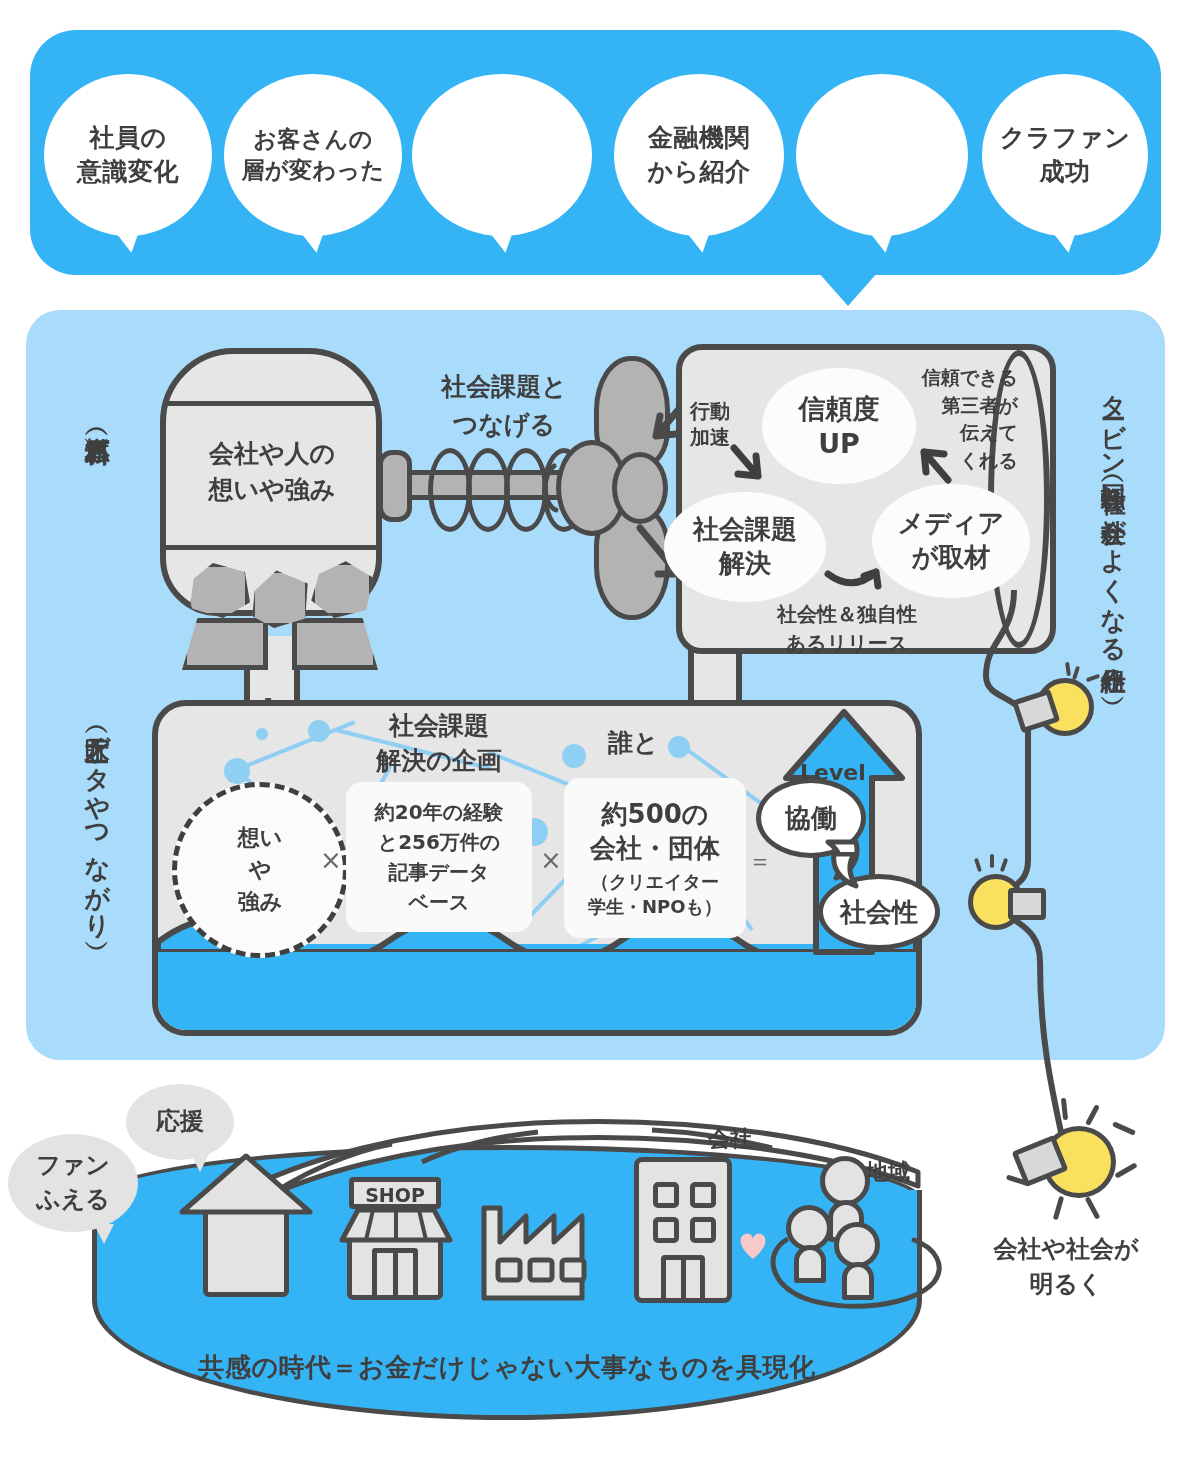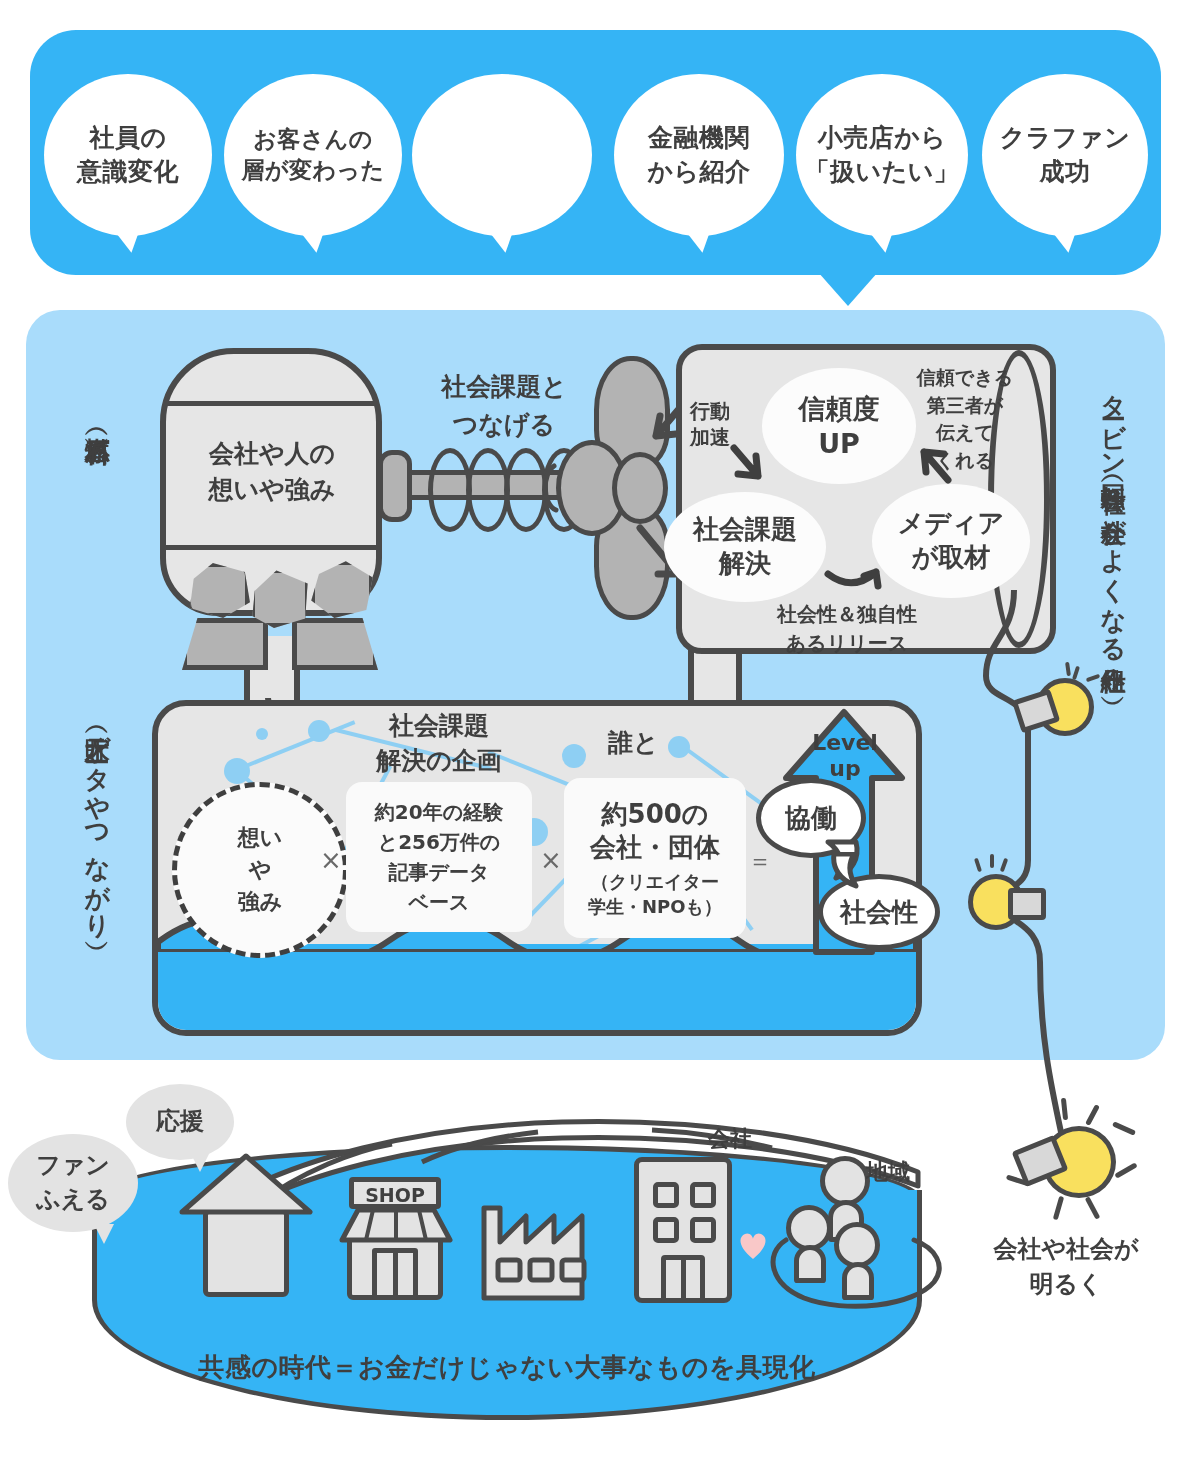--- a/index.html
+++ b/index.html
@@ -113,21 +113,21 @@
   }
   .white-card{
     position:absolute;background:#fafafa;border-radius:16px;
     display:flex;flex-direction:column;align-items:center;justify-content:center;
     text-align:center;font-weight:700;color:#3f3f3f;
   }
   .mult{position:absolute;font-size:26px;color:#6a6a6a;font-weight:400;}
 
   
   #levelup-arrow{left:780px;top:706px;width:128px;height:252px;}
-  #levelup-text{left:800px;top:730px;width:90px;text-align:center;
+  #levelup-text{left:800px;top:760px;width:90px;
     font-weight:700;font-size:22px;line-height:1.2;color:#3f3f3f;}
   .callout{
     position:absolute;background:#fff;border:5px solid #4a4a4a;border-radius:50%;
     display:flex;align-items:center;justify-content:center;
     font-weight:700;color:#3f3f3f;box-sizing:border-box;
   }
 
   
   .bulb{position:absolute;}
   .bulb .glass{position:absolute;background:#f9e05e;border:5px solid #4a4a4a;border-radius:50%;}
@@ -185,24 +185,20 @@
 
 <div class="bubble" style="left:614px;top:74px;width:170px;height:162px;font-size:25px;">
   <div>
     <div>金融機関</div>
     <div>から紹介</div>
   </div>
   <span class="btail"></span>
 </div>
 
 <div class="bubble" style="left:796px;top:74px;width:172px;height:162px;font-size:25px;">
-  <div>
-    <div>小売店から</div>
-    <div>「扱いたい」</div>
-  </div>
   <span class="btail"></span>
 </div>
 
 <div class="bubble" style="left:982px;top:74px;width:166px;height:162px;font-size:25px;align-items:center;">
   <div>
     <div>クラファン</div>
     <div>成功</div>
   </div>
   <span class="btail"></span>
 </div>
@@ -280,21 +276,21 @@
 </div>
 
 <div class="drum-anno" style="left:672px;top:398px;width:76px;font-size:20px;">
   <div>行動</div>
   <div>加速</div>
 </div>
 <svg class="abs" style="left:726px;top:440px;width:46px;height:46px;" viewBox="0 0 46 46">
   <path d="M8 8 L32 36 M32 36 L12 34 M32 36 L30 16" fill="none" stroke="#3f3f3f" stroke-width="7" stroke-linecap="round" stroke-linejoin="round"></path>
 </svg>
 
-<div class="drum-anno" style="left:912px;top:364px;width:106px;font-size:19px;line-height:1.45;">
+<div class="drum-anno" style="left:912px;top:364px;width:106px;font-size:19px;line-height:1.45;text-align:right;">
   <div>信頼できる</div>
   <div>第三者が</div>
   <div>伝えて</div>
   <div>くれる</div>
 </div>
 <svg class="abs" style="left:914px;top:444px;width:44px;height:44px;" viewBox="0 0 44 44">
   <path d="M34 36 L10 8 M10 8 L30 10 M10 8 L12 28" fill="none" stroke="#3f3f3f" stroke-width="7" stroke-linecap="round" stroke-linejoin="round"></path>
 </svg>
 
 <div class="drum-anno" style="left:744px;top:600px;width:206px;font-size:20px;line-height:1.45;">
@@ -366,21 +362,21 @@
   <div>約20年の経験</div>
   <div>と256万件の</div>
   <div>記事データ</div>
   <div>ベース</div>
 </div>
 
 <div class="mult" style="left:540px;top:845px;">×</div>
 
 <div class="white-card" style="left:564px;top:778px;width:182px;height:160px;">
   <div style="font-size:26px;line-height:1.32;">約500の</div>
-  <div style="font-size:26px;line-height:1.32;font-family:Liberation Serif, serif;">会社・団体</div>
+  <div style="font-size:26px;line-height:1.32;">会社・団体</div>
   <div style="font-size:18px;line-height:1.4;margin-top:4px;">（クリエイター</div>
   <div style="font-size:18px;line-height:1.4;">学生・NPOも）</div>
 </div>
 
 <div class="mult" style="left:748px;top:845px;font-size:24px;">＝</div>
 
 <svg class="abs" id="levelup-arrow" viewBox="0 0 128 252">
   <path d="M64 6 L122 72 L92 72 L92 246 L36 246 L36 72 L6 72 Z" fill="#35b4f5" stroke="#4a4a4a" stroke-width="6" stroke-linejoin="round"></path>
 </svg>
 <div class="abs" id="levelup-text">

